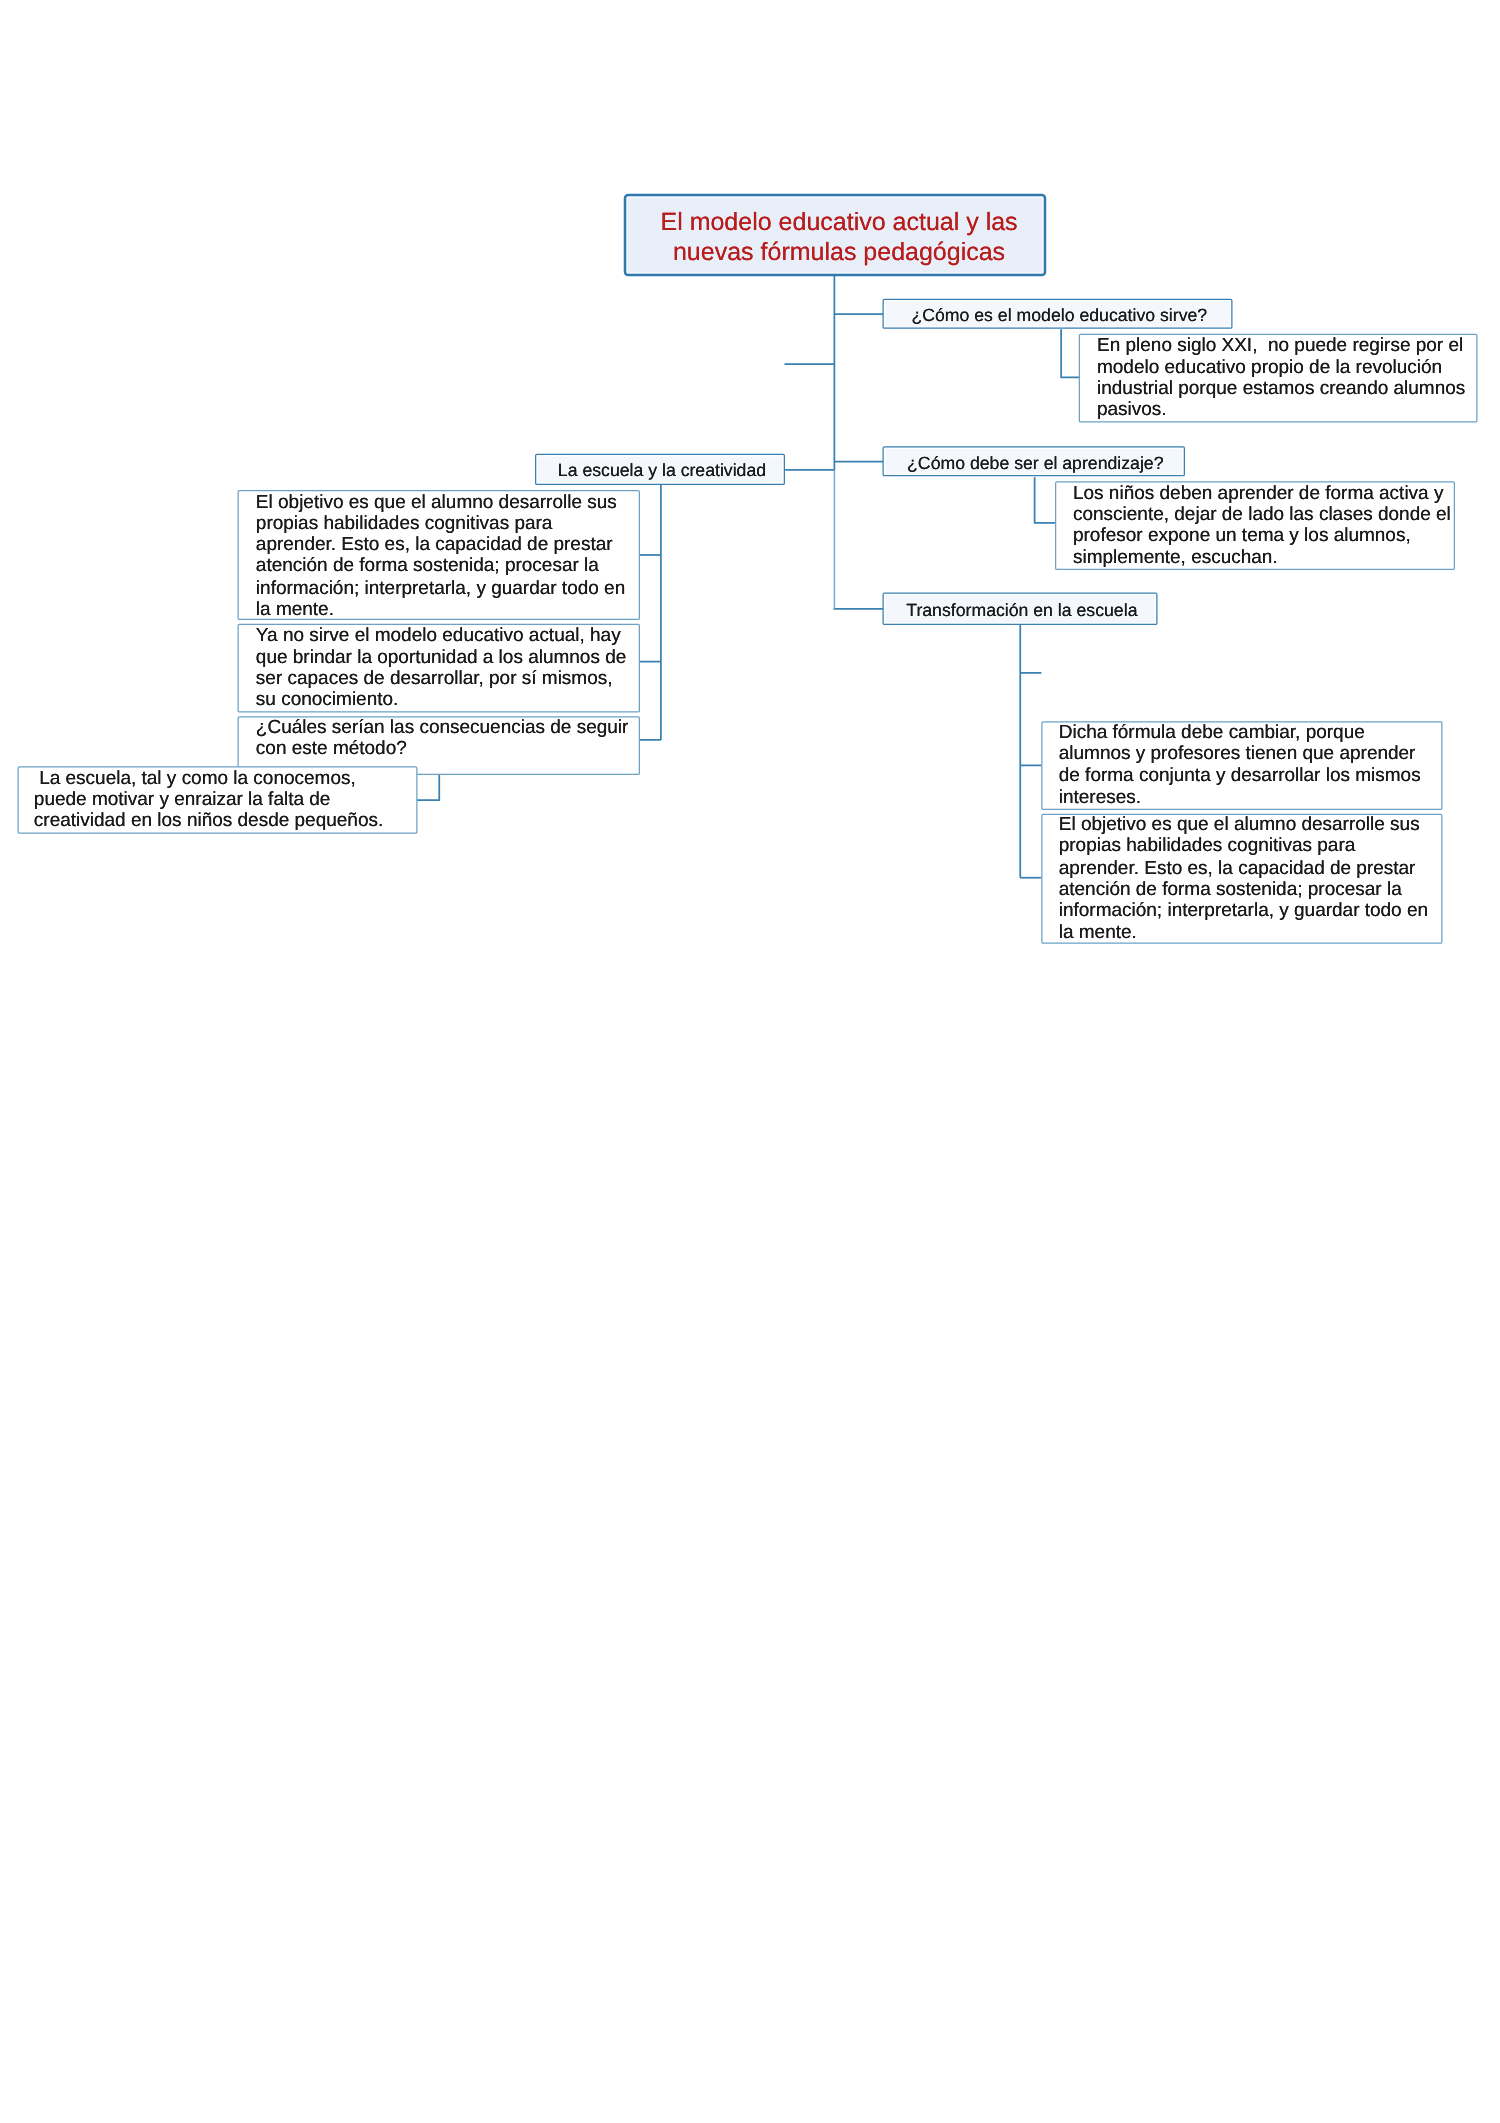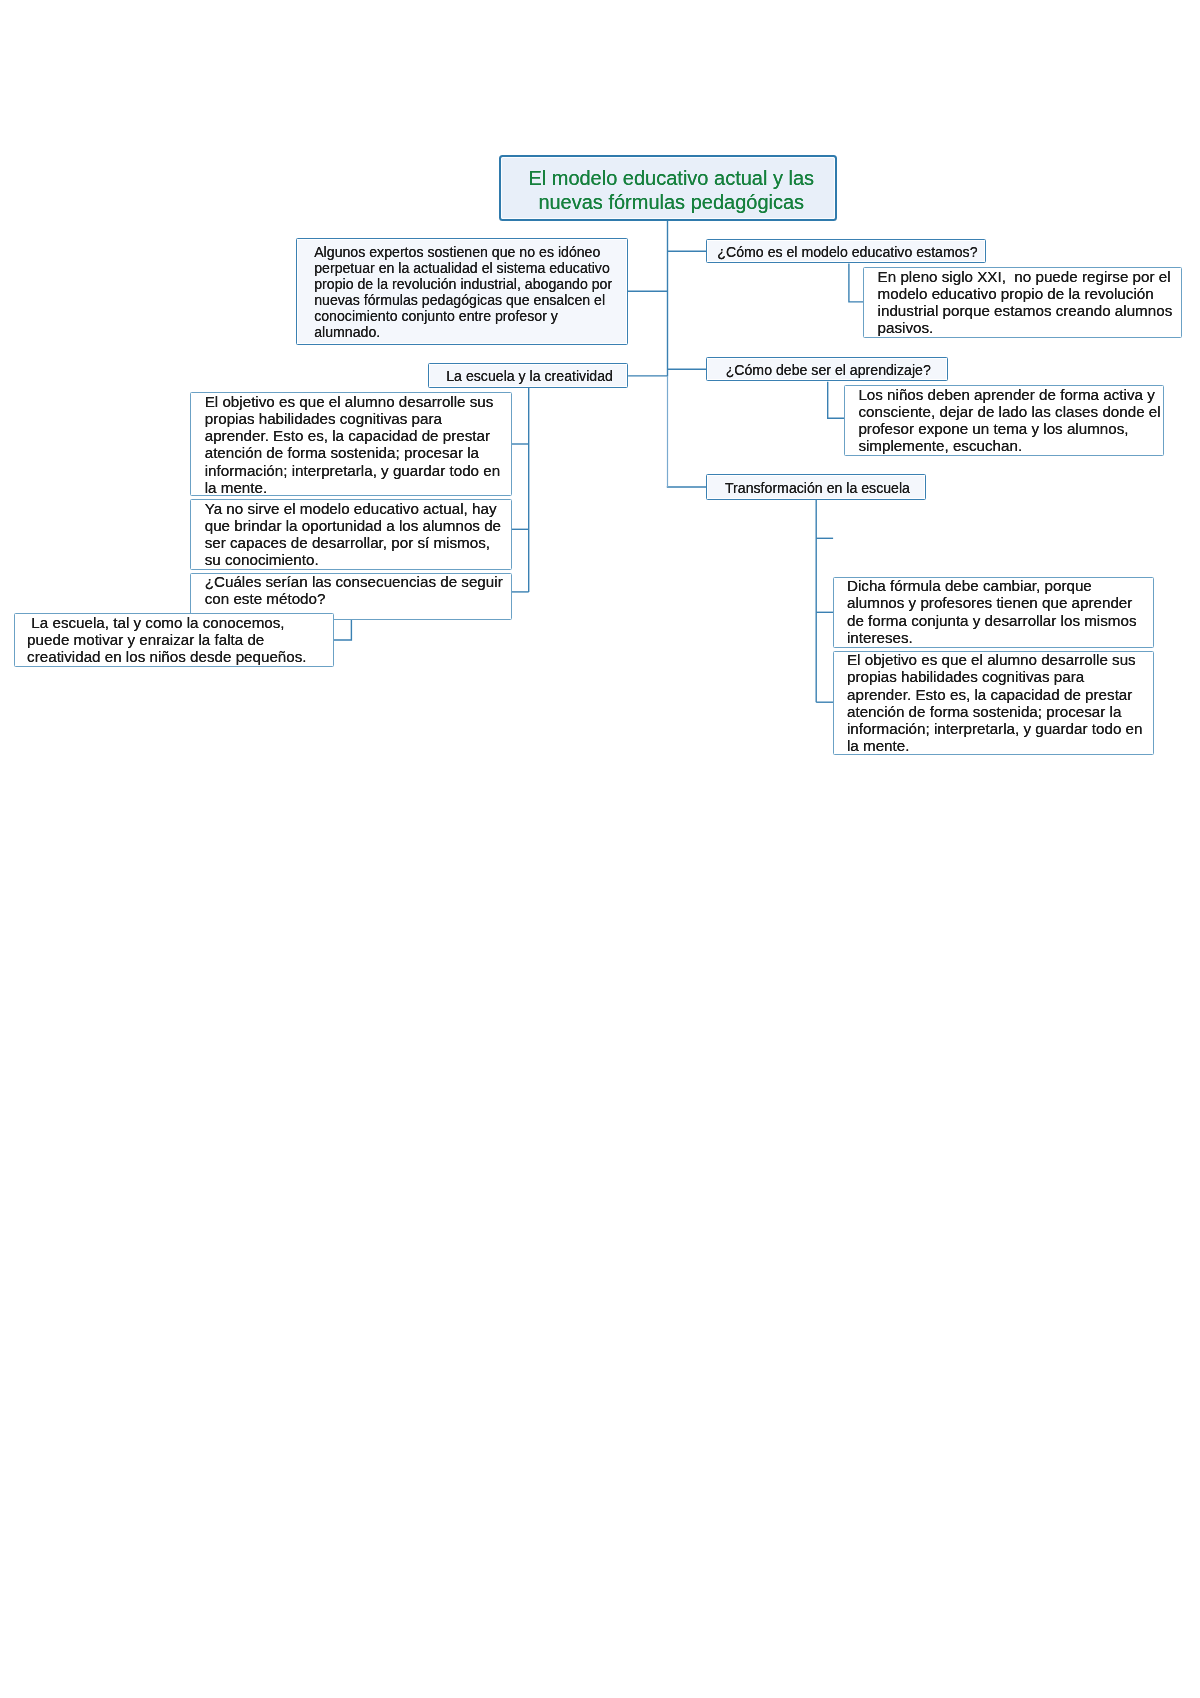--- a/index.html
+++ b/index.html
@@ -7,21 +7,21 @@
   body{width:1200px;height:1698px;overflow:hidden;font-family:"Liberation Sans",sans-serif;}
   #canvas{position:relative;width:1200px;height:1698px;background:#ffffff;}
   svg#connectors{position:absolute;left:0;top:0;width:1200px;height:1698px;pointer-events:none;}
   .node{position:absolute;box-sizing:border-box;background:#ffffff;border:1.2px solid #6ba1c5;
         border-radius:1.5px;color:#1a1a1a;overflow:hidden;}
   .node.tinted{background:#f4f7fc;border:1.35px solid #3a80b2;box-shadow:inset 0 0 0 1.1px #ffffff;}
   .node .txt{position:absolute;display:block;white-space:pre-wrap;
                 text-shadow:0 0 0.35px currentColor;}
   .node.center .txt{left:2.5px;right:0;text-align:center;}
   .root{position:absolute;box-sizing:border-box;background:#e8eff9;border:2.1px solid #2f7aac;
-        border-radius:3.5px;color:#15803d;text-align:center;overflow:hidden;
+        border-radius:3.5px;color:#b91c1c;text-align:center;overflow:hidden;
         box-shadow:inset 0 0 0 1.1px #fbfdff;}
   .root .txt{position:absolute;text-align:center;text-shadow:0 0 0.35px currentColor;}
 </style>
 </head>
 <body>
 
 <div id="canvas">
 
   <svg id="connectors" viewBox="0 0 1200 1698">
     <g fill="none" stroke="#3a80b2" stroke-width="1.4">
@@ -45,23 +45,20 @@
     </g>
     <g fill="none" stroke="#7aaacf" stroke-width="1.2">
       <path d="M667.5,375.9 L667.5,487.0"></path>
     </g>
   </svg>
 
   <div class="root" style="left:498.6px;top:155.2px;width:338.3px;height:65.5px;font-size:20px;line-height:23.5px;">
     <span class="txt" style="left:7px;right:0;top:9.9px;">El modelo educativo actual y las nuevas fórmulas pedagógicas</span>
   </div>
 
-  <div class="node tinted" style="left:295.9px;top:237.9px;width:332.2px;height:106.9px;font-size:14.15px;line-height:15.9px;">
-    <span class="txt" style="left:17.3px;width:302px;top:6.1px;">Algunos expertos sostienen que no es idóneo perpetuar en la actualidad el sistema educativo propio de la revolución industrial, abogando por nuevas fórmulas pedagógicas que ensalcen el conocimiento conjunto entre profesor y alumnado.</span>
-  </div>
 
   <div class="node center tinted" style="left:428.2px;top:363px;width:200.3px;height:24.6px;font-size:14.15px;line-height:15.9px;">
     <span class="txt" style="top:4.8px;">La escuela y la creatividad</span>
   </div>
 
   <div class="node" style="left:190.4px;top:392.4px;width:321.2px;height:104.1px;font-size:15.2px;line-height:17.26px;">
     <span class="txt" style="left:13.3px;width:303px;top:-0.8px;">El objetivo es que el alumno desarrolle sus propias habilidades cognitivas para aprender. Esto es, la capacidad de prestar atención de forma sostenida; procesar la información; interpretarla, y guardar todo en la mente.</span>
   </div>
 
   <div class="node" style="left:190.4px;top:499.3px;width:321.2px;height:70.3px;font-size:15.2px;line-height:17.26px;">
@@ -70,21 +67,21 @@
 
   <div class="node" style="left:190.4px;top:572.8px;width:321.2px;height:47px;font-size:15.2px;line-height:17.26px;">
     <span class="txt" style="left:13.3px;width:303px;top:-0.8px;">¿Cuáles serían las consecuencias de seguir con este método?</span>
   </div>
 
   <div class="node" style="left:14px;top:613.4px;width:320px;height:54px;font-size:15.2px;line-height:17.26px;">
     <span class="txt" style="left:12.1px;width:296px;top:-0.8px;"> La escuela, tal y como la conocemos, puede motivar y enraizar la falta de creatividad en los niños desde pequeños.</span>
   </div>
 
   <div class="node center tinted" style="left:706.2px;top:238.6px;width:280px;height:24.9px;font-size:14.15px;line-height:15.9px;">
-    <span class="txt" style="top:5.2px;">¿Cómo es el modelo educativo estamos?</span>
+    <span class="txt" style="top:5.2px;">¿Cómo es el modelo educativo sirve?</span>
   </div>
 
   <div class="node" style="left:863.3px;top:267.4px;width:318.8px;height:70.7px;font-size:15.2px;line-height:17.26px;">
     <span class="txt" style="left:13.3px;width:303px;top:-0.8px;">En pleno siglo XXI,  no puede regirse por el modelo educativo propio de la revolución industrial porque estamos creando alumnos pasivos.</span>
   </div>
 
   <div class="node center tinted" style="left:706px;top:356.6px;width:242px;height:24.9px;font-size:14.15px;line-height:15.9px;">
     <span class="txt" style="top:5.2px;">¿Cómo debe ser el aprendizaje?</span>
   </div>
 

